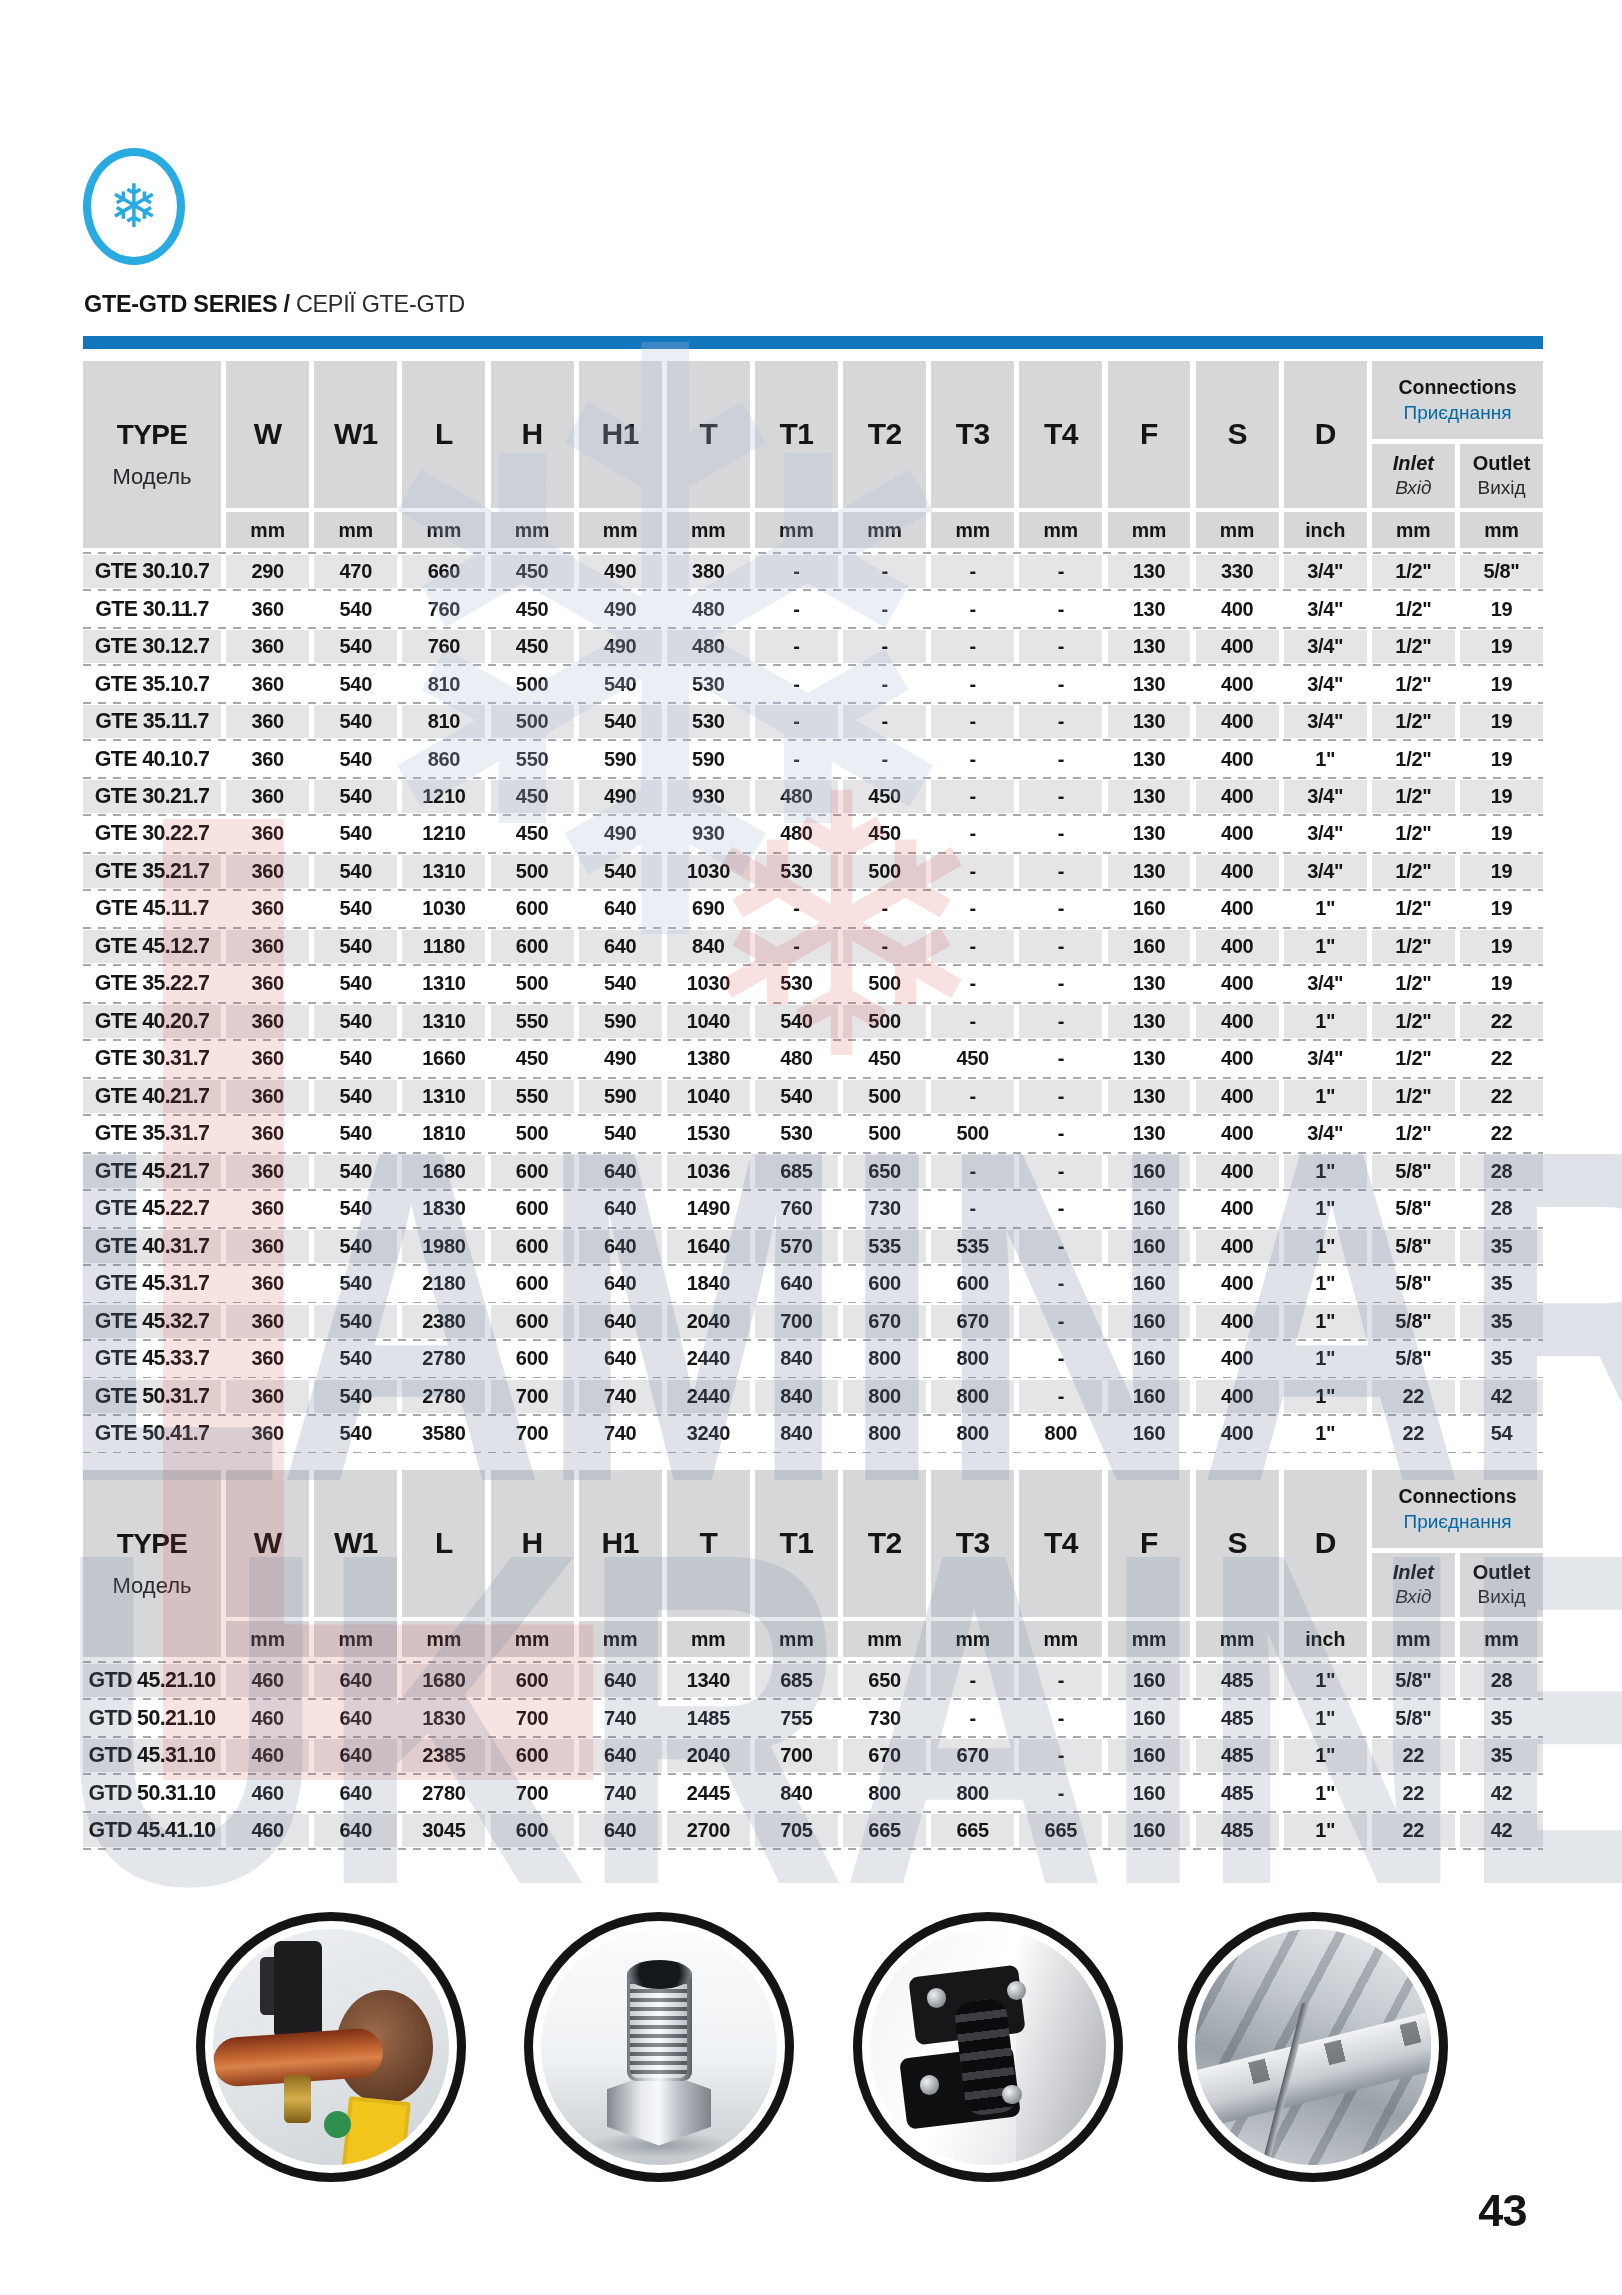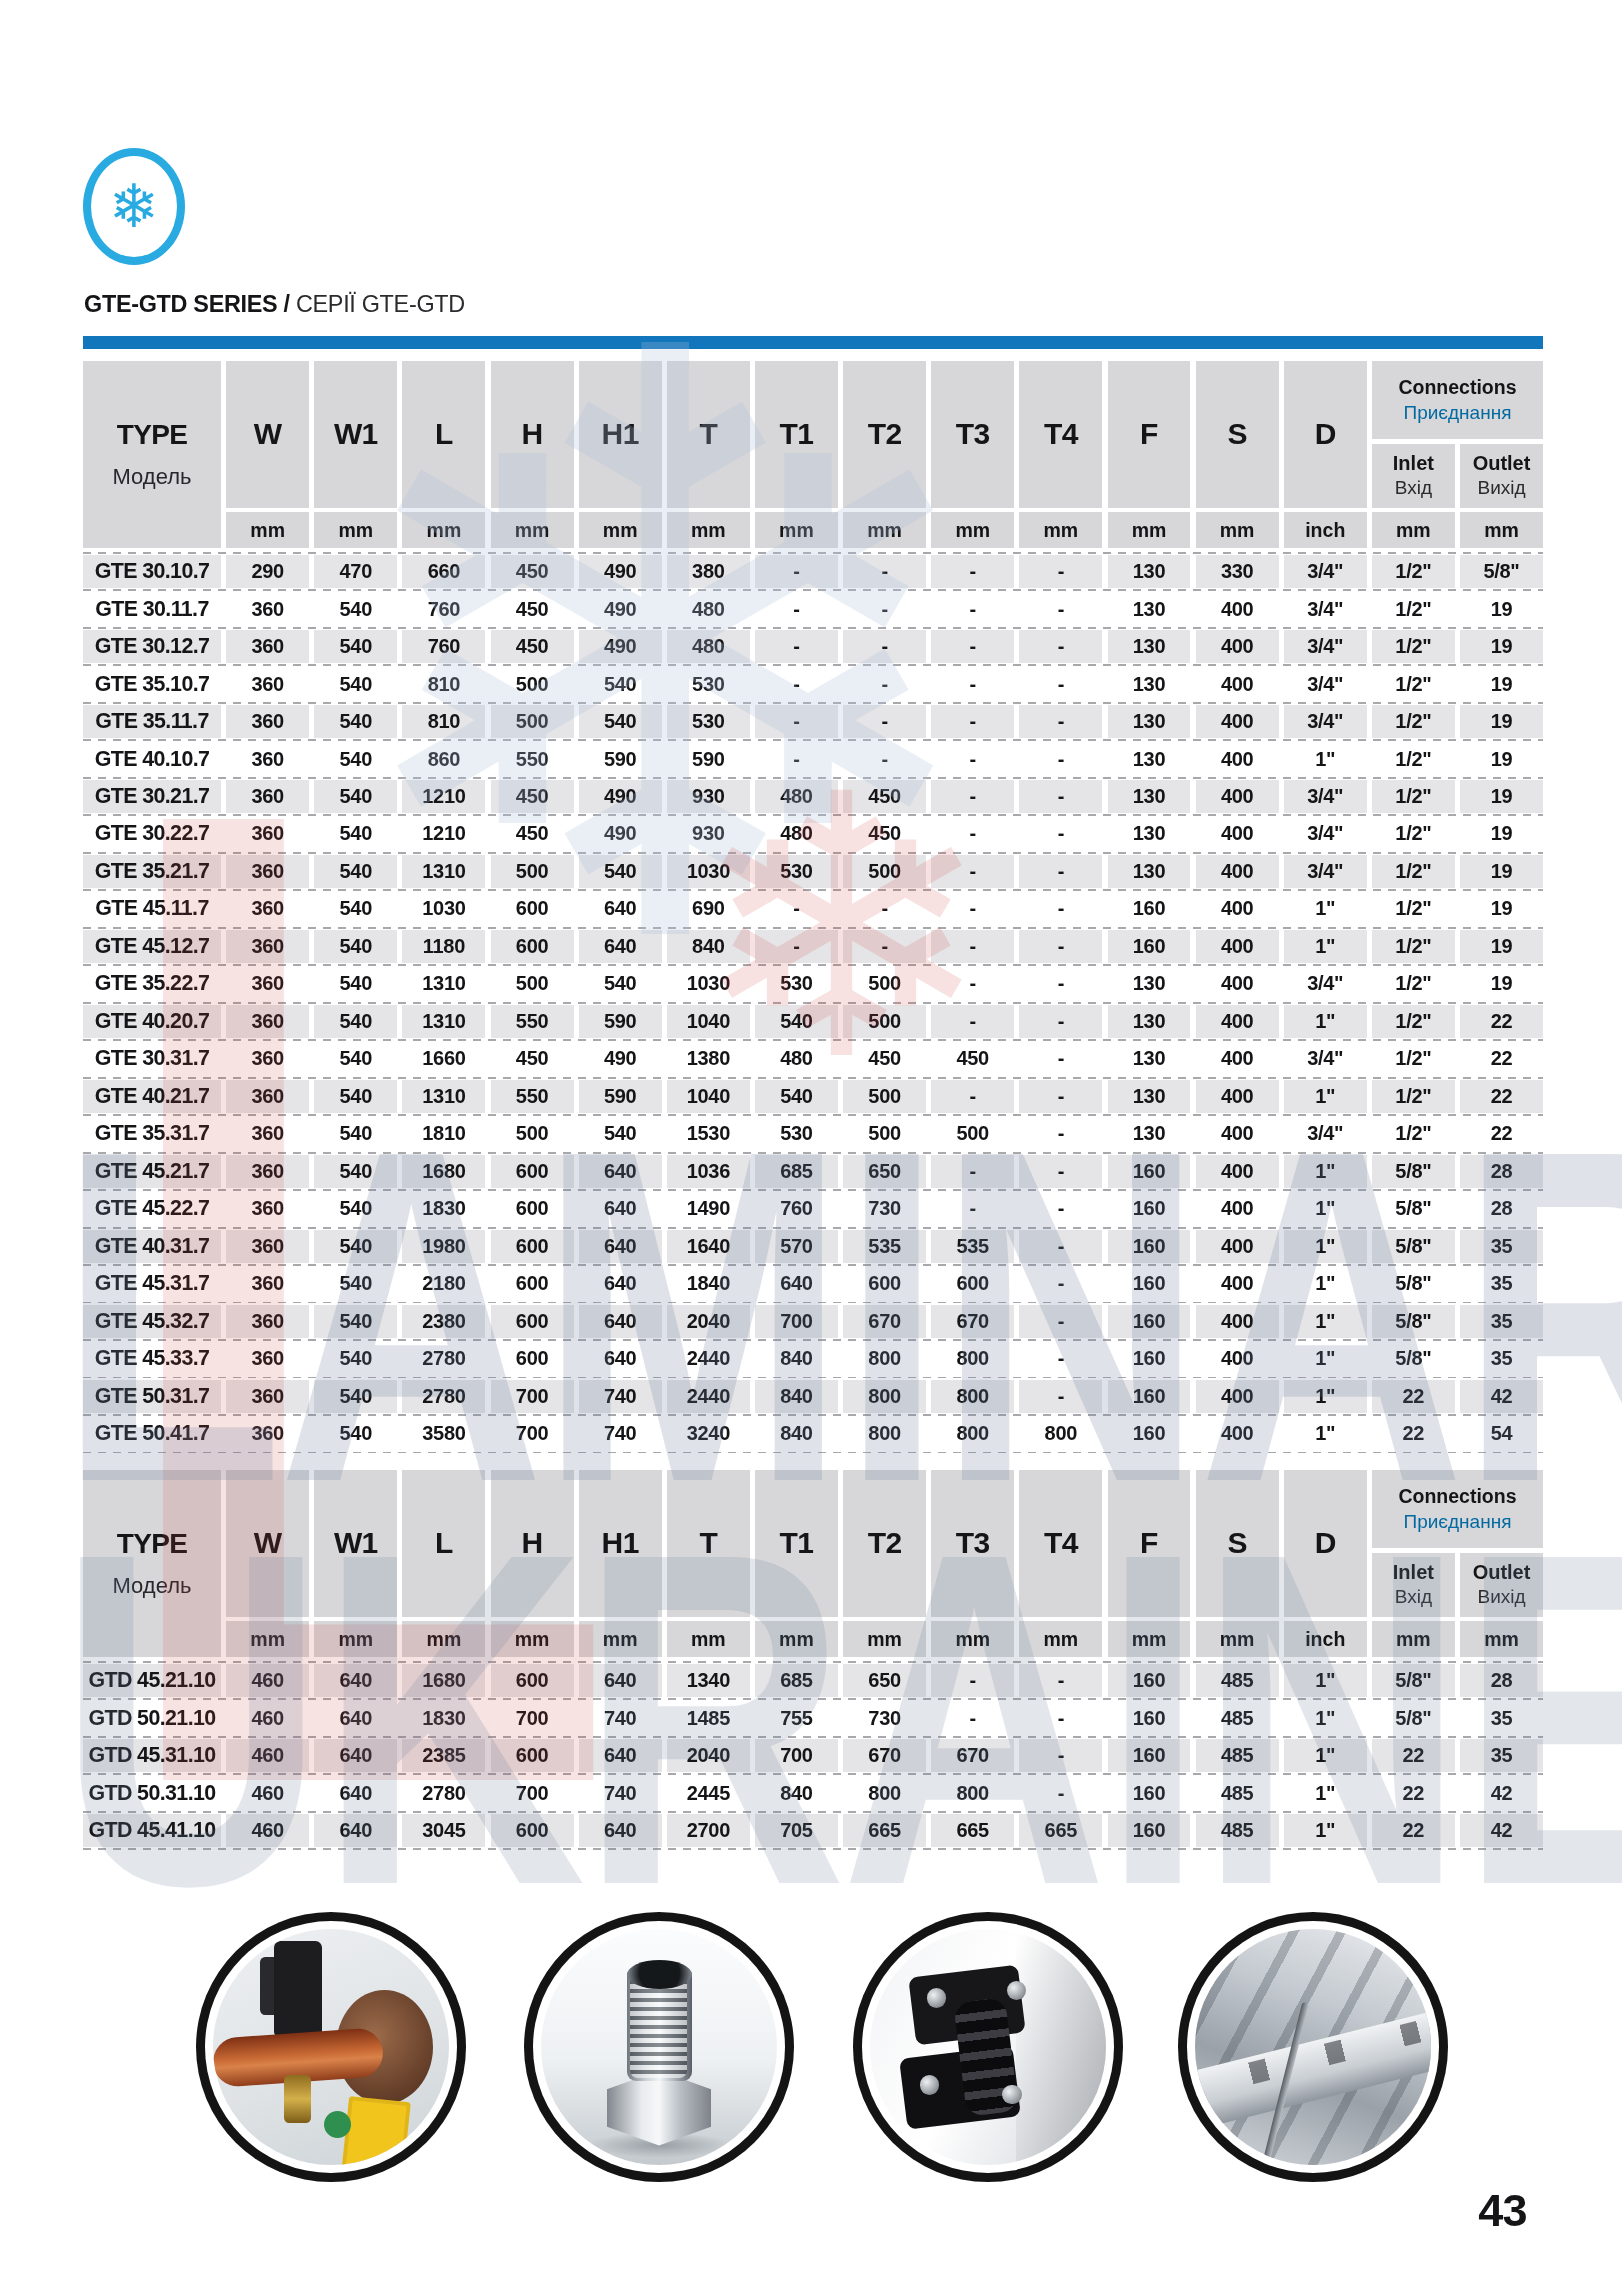--- a/index.html
+++ b/index.html
@@ -39,21 +39,21 @@
   .type-cell{grid-column:1;grid-row:1/4;}
   .type-en{font-weight:800;font-size:28px;letter-spacing:-0.6px;}
   .type-uk{font-weight:400;font-size:22px;margin-top:13px;color:#28282c;}
   .dim-cell{grid-row:1/3;font-weight:700;font-size:30px;letter-spacing:-0.6px;}
   .conn-cell{grid-column:15/17;grid-row:1;}
   .conn-en{font-weight:800;font-size:19.5px;}
   .conn-uk{font-weight:400;font-size:19px;margin-top:2.6px;color:#0369a1;}
   .io-cell{grid-row:2;}
   .io-en{font-weight:800;font-size:20px;}
   .io-uk{font-weight:400;font-size:19px;margin-top:1.3px;color:#2b2b2e;}
-  .inlet-cell{grid-column:15;}
+  .inlet-cell{grid-column:15;font-style:italic;}
   .outlet-cell{grid-column:16;}
   .unit-cell{grid-row:3;font-weight:700;font-size:19.5px;}
 
   .tbody{margin-top:3.9px;}
   .divider{height:1.9px;margin:1.3px 0;
            background:repeating-linear-gradient(90deg,#a7a7ac 0 8.4px,transparent 8.4px 15px);}
   .drow{display:grid;grid-template-columns:138px repeat(15,1fr);column-gap:5.2px;height:33px;}
   .dcell{display:flex;align-items:center;justify-content:center;
          font-weight:700;font-size:20px;letter-spacing:-0.3px;}
   .drow.gray .dcell{background:#e5e5e7;}

